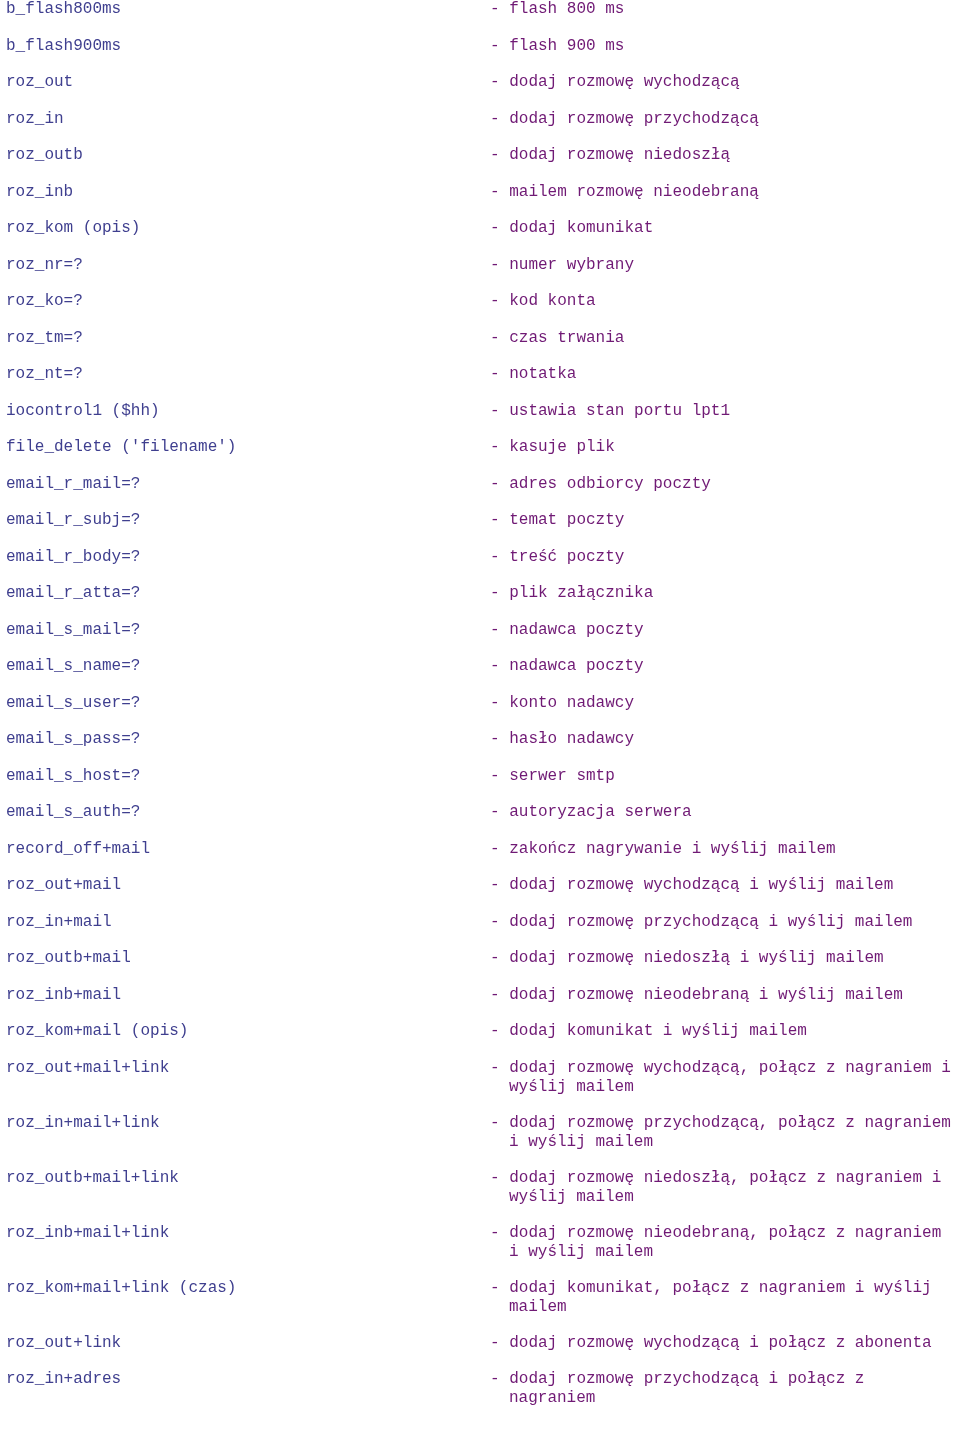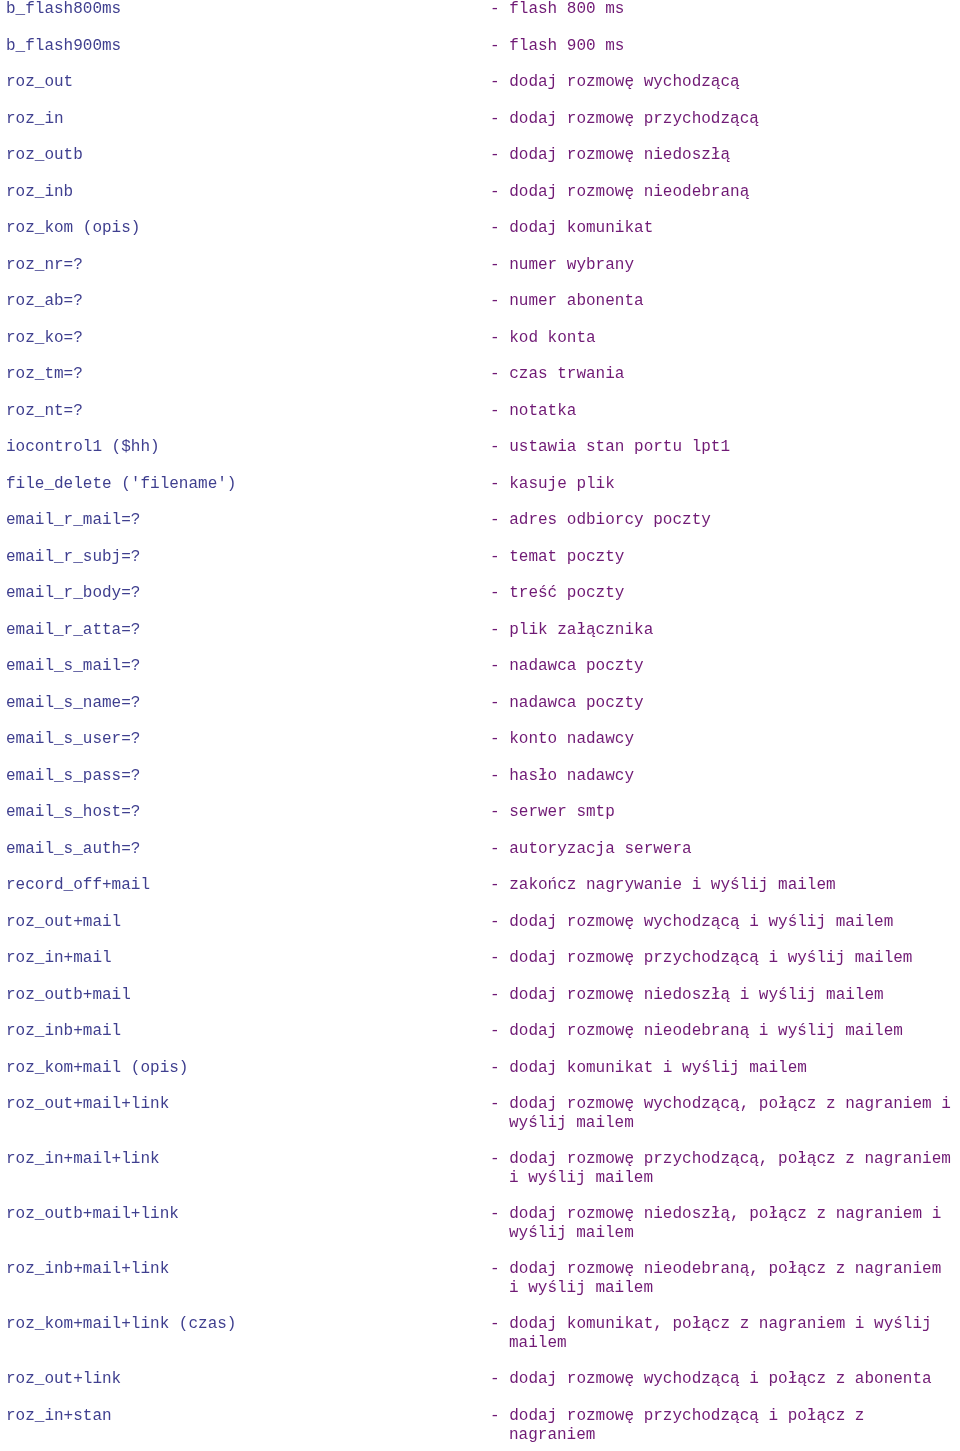--- a/index.html
+++ b/index.html
@@ -74,35 +74,31 @@
     <div class="cmd-row">
       <div class="cmd-name">roz_in</div>
       <div class="cmd-desc"><span class="dash">- dodaj rozmowę przychodzącą</span></div>
     </div>
     <div class="cmd-row">
       <div class="cmd-name">roz_outb</div>
       <div class="cmd-desc"><span class="dash">- dodaj rozmowę niedoszłą</span></div>
     </div>
     <div class="cmd-row">
       <div class="cmd-name">roz_inb</div>
-      <div class="cmd-desc"><span class="dash">- dodaj rozmowę nieodebraną</span></div>
+      <div class="cmd-desc"><span class="dash">- mailem rozmowę nieodebraną</span></div>
     </div>
     <div class="cmd-row">
       <div class="cmd-name">roz_kom (opis)</div>
       <div class="cmd-desc"><span class="dash">- dodaj komunikat</span></div>
     </div>
     <div class="cmd-row">
       <div class="cmd-name">roz_nr=?</div>
       <div class="cmd-desc"><span class="dash">- numer wybrany</span></div>
     </div>
     <div class="cmd-row">
-      <div class="cmd-name">roz_ab=?</div>
-      <div class="cmd-desc"><span class="dash">- numer abonenta</span></div>
-    </div>
-    <div class="cmd-row">
       <div class="cmd-name">roz_ko=?</div>
       <div class="cmd-desc"><span class="dash">- kod konta</span></div>
     </div>
     <div class="cmd-row">
       <div class="cmd-name">roz_tm=?</div>
       <div class="cmd-desc"><span class="dash">- czas trwania</span></div>
     </div>
     <div class="cmd-row">
       <div class="cmd-name">roz_nt=?</div>
       <div class="cmd-desc"><span class="dash">- notatka</span></div>
@@ -197,16 +193,16 @@
     </div>
     <div class="cmd-row tall">
       <div class="cmd-name">roz_kom+mail+link (czas)</div>
       <div class="cmd-desc"><span class="dash">- dodaj komunikat, połącz z nagraniem i wyślij</span><span class="wrap2">mailem</span></div>
     </div>
     <div class="cmd-row">
       <div class="cmd-name">roz_out+link</div>
       <div class="cmd-desc"><span class="dash">- dodaj rozmowę wychodzącą i połącz z abonenta</span></div>
     </div>
     <div class="cmd-row tall">
-      <div class="cmd-name">roz_in+stan</div>
+      <div class="cmd-name">roz_in+adres</div>
       <div class="cmd-desc"><span class="dash">- dodaj rozmowę przychodzącą i połącz z</span><span class="wrap2">nagraniem</span></div>
     </div>
   </div>
 
 </body></html>

